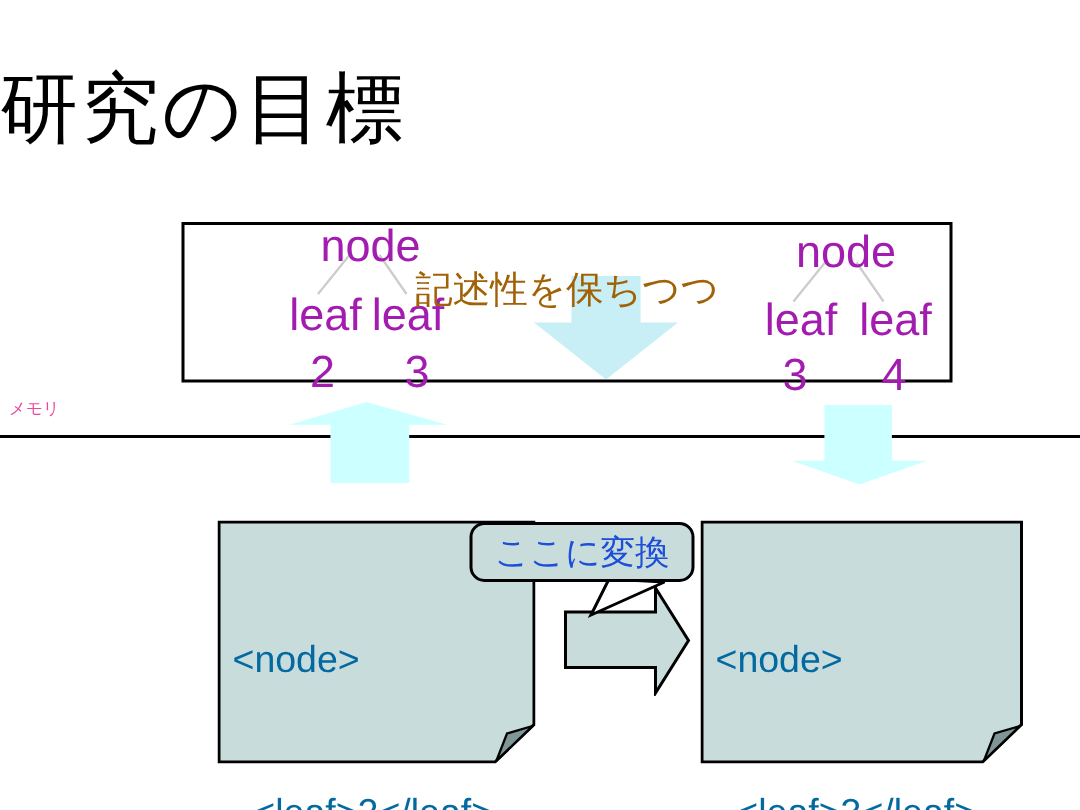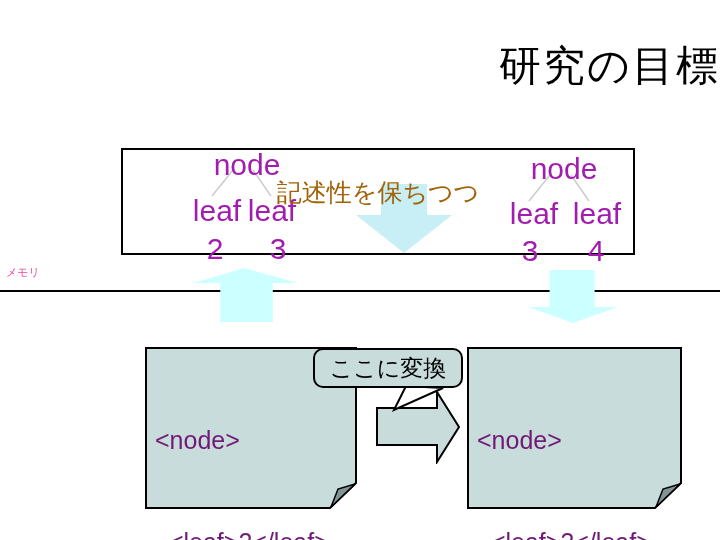--- a/index.html
+++ b/index.html
@@ -2,22 +2,22 @@
 <html><head>
 <meta charset="utf-8">
 <style>
   html,body{margin:0;padding:0;background:#fff;}
   #stage{
     position:relative;width:720px;height:540px;background:#ffffff;
     font-family:"Liberation Sans", sans-serif;overflow:hidden;
   }
   .abs{position:absolute;}
   #slide-title{
-    top:38px;left:0;width:720px;text-align:right;
-    font-size:42px;letter-spacing:2px;color:#000;
+    top:38px;left:0;width:720px;text-align:left;
+    font-size:52px;letter-spacing:2px;color:#000;
   }
   #concept-box{
     left:121px;top:148px;width:514px;height:107px;
     background:#ffffff;border:2px solid #000;box-sizing:border-box;
   }
   #center-arrow{
     left:356px;top:184px;width:96px;height:69px;background:#c8eef6;
     clip-path:polygon(26% 0,74% 0,74% 45%,100% 45%,50% 100%,0 45%,26% 45%);
   }
   .tree-label{color:#a21caf;font-size:30px;transform:translateX(-50%);white-space:nowrap;}
@@ -31,27 +31,27 @@
   #down-arrow{
     left:528px;top:270px;width:90px;height:53px;
     clip-path:polygon(24% 0,74% 0,74% 70%,100% 70%,50% 100%,0 70%,24% 70%);
   }
   #memory-label{left:6px;top:265px;font-size:11px;color:#ec4899;}
   #storage-label{left:6px;top:303px;font-size:15px;color:#000;}
   .code-box{width:212px;height:162px;}
   .code-text{
     position:absolute;left:0;top:0;width:100%;height:100%;
     padding:8px 0 0 10px;box-sizing:border-box;
-    font-size:25px;line-height:34px;color:#701a75;white-space:pre;
+    font-size:25px;line-height:34px;color:#0369a1;white-space:pre;
   }
   #callout-bubble{
     left:313px;top:348px;width:150px;height:40px;
     background:#c9dcdc;border:2px solid #000;border-radius:10px;
     box-sizing:border-box;display:flex;align-items:center;justify-content:center;
-    font-size:23px;color:#000000;white-space:nowrap;
+    font-size:23px;color:#1d4ed8;white-space:nowrap;
   }
   svg{display:block;}
 </style>
 </head>
 <body>
 
 <div id="stage">
 
   <div class="abs" id="slide-title">研究の目標</div>
 

